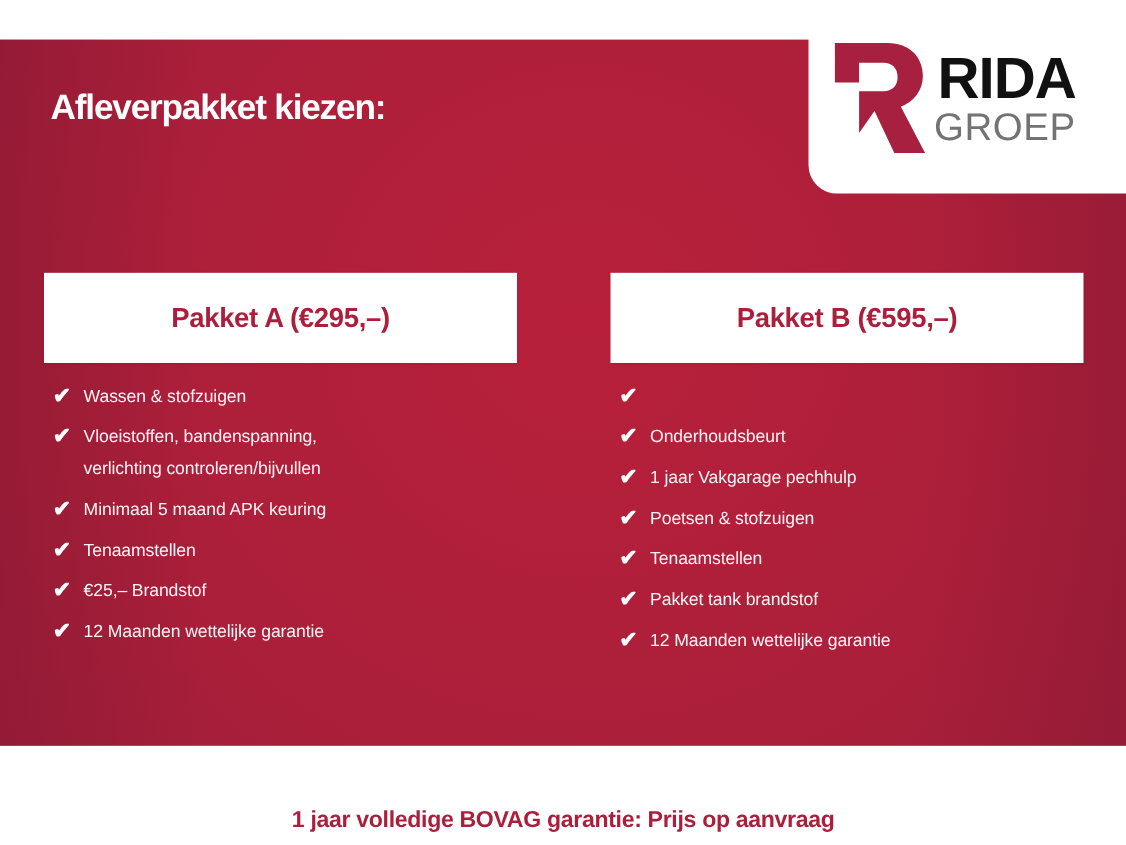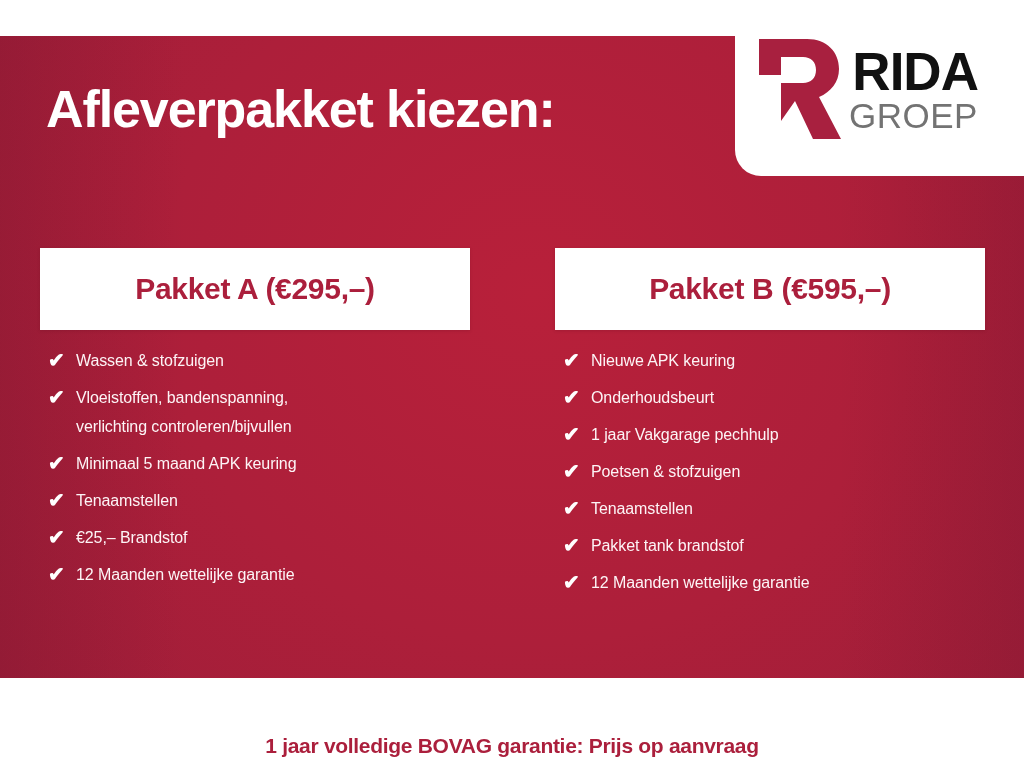--- a/index.html
+++ b/index.html
@@ -89,21 +89,21 @@
     margin-top: 3px;
   }
 
   
   .page-title {
     position: absolute;
     left: 46px;
     top: 79px;
     font-family: "Liberation Sans", sans-serif;
     font-weight: 700;
-    font-size: 52px;
+    font-size: 32px;
     letter-spacing: -1.1px;
     color: #ffffff;
     white-space: nowrap;
     z-index: 4;
   }
 
   
   .columns {
     position: absolute;
     left: 0;
@@ -123,21 +123,21 @@
     height: 82px;
     background: #ffffff;
     display: flex;
     align-items: center;
     justify-content: center;
     box-shadow: 0 1px 3px rgba(80,10,25,0.18);
   }
   .pkg-header-text {
     font-family: "Liberation Sans", sans-serif;
     font-weight: 700;
-    font-size: 30px;
+    font-size: 25px;
     letter-spacing: -0.3px;
     color: #ab1f3c;
     white-space: nowrap;
   }
 
   .pkg-list {
     list-style: none;
     margin: 0;
     padding: 16px 0 0 6px;
   }
@@ -246,21 +246,20 @@
       </ul>
     </div>
 
     <div class="pkg-col col-b">
       <div class="pkg-header">
         <span class="pkg-header-text">Pakket B (€595,–)</span>
       </div>
       <ul class="pkg-list">
         <li class="pkg-item">
           <span class="check-icon">✔</span>
-          <span class="pkg-item-text">Nieuwe APK keuring</span>
         </li>
         <li class="pkg-item">
           <span class="check-icon">✔</span>
           <span class="pkg-item-text">Onderhoudsbeurt</span>
         </li>
         <li class="pkg-item">
           <span class="check-icon">✔</span>
           <span class="pkg-item-text">1 jaar Vakgarage pechhulp</span>
         </li>
         <li class="pkg-item">

